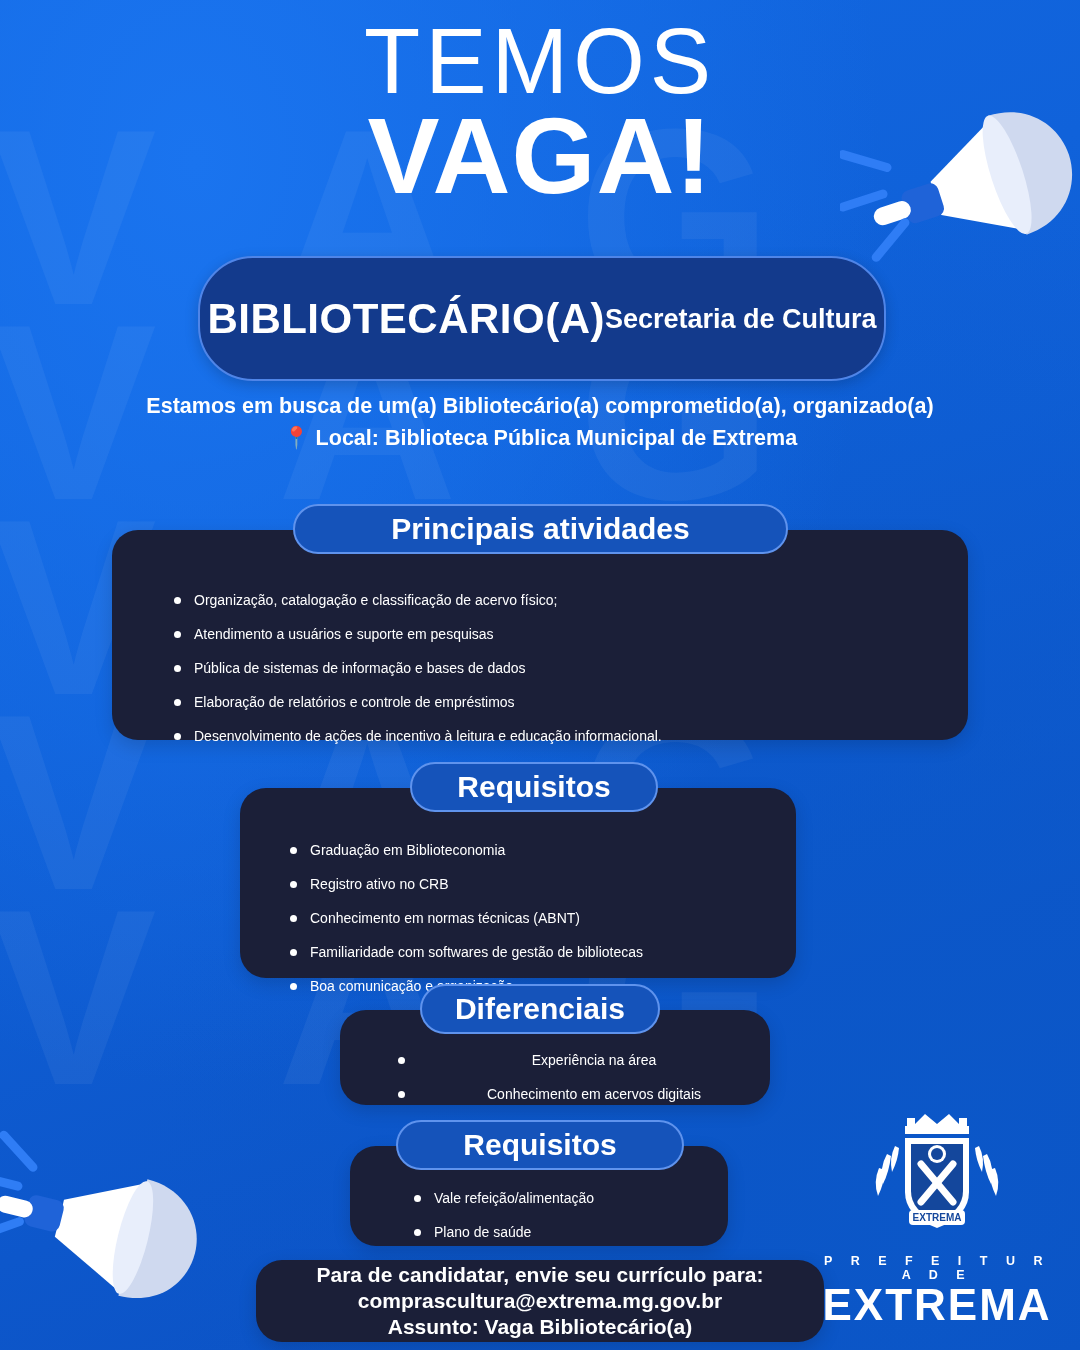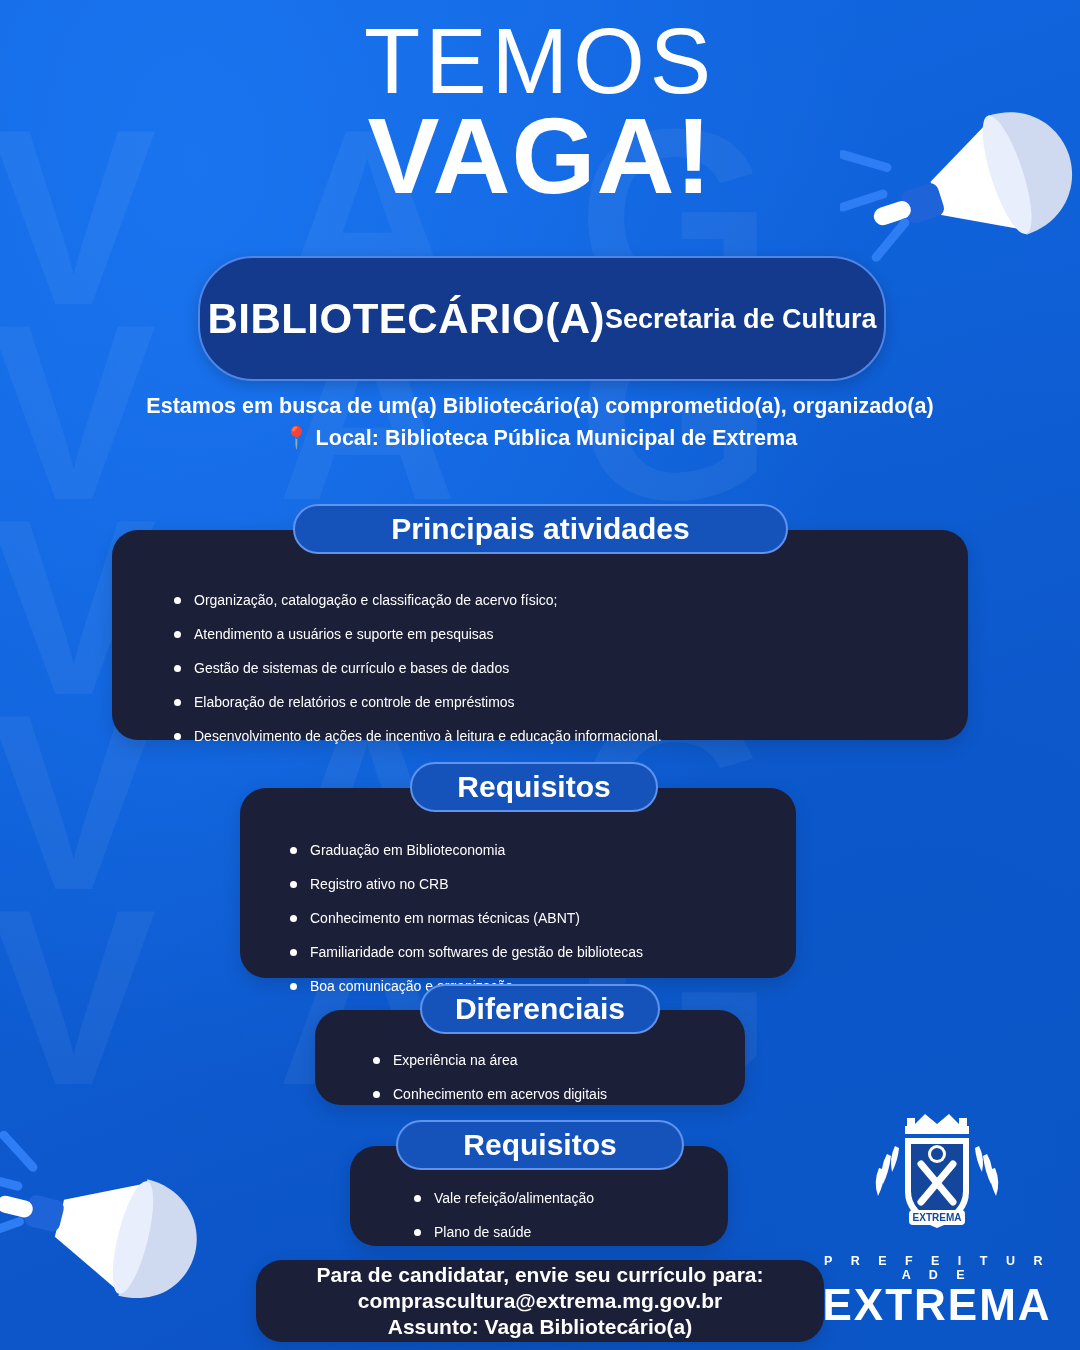--- a/index.html
+++ b/index.html
@@ -160,21 +160,21 @@
   }
 
   
   #head-atividades { top: 504px; left: 293px; width: 495px; }
   #card-atividades { top: 530px; left: 112px; width: 856px; height: 210px; padding: 56px 0 0 60px; }
 
   #head-requisitos { top: 762px; left: 410px; width: 248px; }
   #card-requisitos { top: 788px; left: 240px; width: 556px; height: 190px; padding: 48px 0 0 48px; }
 
   #head-diferenciais { top: 984px; left: 420px; width: 240px; }
-  #card-diferenciais { top: 1010px; left: 315px; width: 430px; height: 95px; padding: 36px 0 0 56px; }
+  #card-diferenciais { top: 1010px; left: 340px; width: 430px; height: 95px; padding: 36px 0 0 56px; text-align: center; }
 
   #head-beneficios { top: 1120px; left: 396px; width: 288px; }
   #card-beneficios { top: 1146px; left: 350px; width: 378px; height: 100px; padding: 38px 16px 0 62px; }
 
   
   #card-contato {
     top: 1260px; left: 256px; width: 568px; height: 82px;
     padding: 0; display: flex; align-items: center; justify-content: center;
     flex-direction: column;
   }
@@ -264,21 +264,21 @@
   <div class="intro">
     <div>Estamos em busca de um(a) Bibliotecário(a) comprometido(a), organizado(a)</div>
     <div class="loc">📍 Local: Biblioteca Pública Municipal de Extrema</div>
   </div>
 
   <div class="sec-head" id="head-atividades">Principais atividades</div>
   <div class="card" id="card-atividades">
     <ul>
       <li>Organização, catalogação e classificação de acervo físico;</li>
       <li>Atendimento a usuários e suporte em pesquisas</li>
-      <li>Gestão de sistemas de currículo e bases de dados</li>
+      <li>Pública de sistemas de informação e bases de dados</li>
       <li>Elaboração de relatórios e controle de empréstimos</li>
       <li>Desenvolvimento de ações de incentivo à leitura e educação informacional.</li>
     </ul>
   </div>
 
   <div class="sec-head" id="head-requisitos">Requisitos</div>
   <div class="card" id="card-requisitos">
     <ul>
       <li>Graduação em Biblioteconomia</li>
       <li>Registro ativo no CRB</li>

